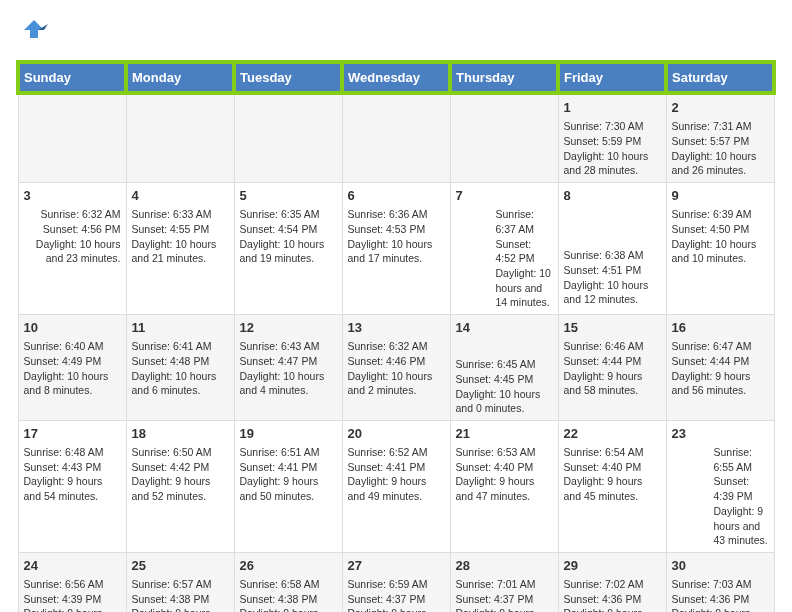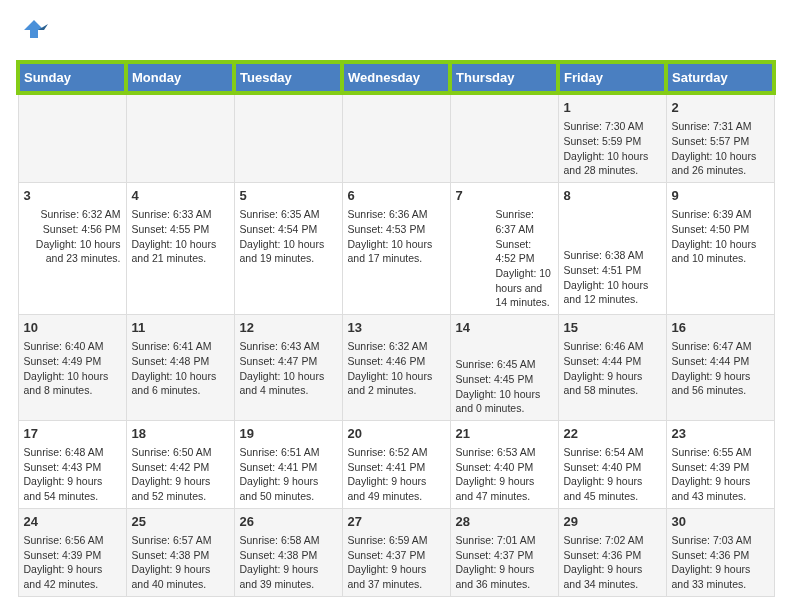--- a/index.html
+++ b/index.html
@@ -249,21 +249,21 @@
 Daylight: 9 hours and 47 minutes.</div>
         </td>
         <td>
           <span class="day-number">22</span>
           <div class="day-info" style="white-space: pre-line;">Sunrise: 6:54 AM
 Sunset: 4:40 PM
 Daylight: 9 hours and 45 minutes.</div>
         </td>
         <td>
           <span class="day-number">23</span>
-          <div class="day-info" style="white-space: pre-line;">Sunrise: 6:55 AM
+          <div class="day-info" style="white-space: pre-line; margin-left: 42px;">Sunrise: 6:55 AM
 Sunset: 4:39 PM
 Daylight: 9 hours and 43 minutes.</div>
         </td>
       </tr>
       <tr>
         <td>
           <span class="day-number">24</span>
           <div class="day-info" style="white-space: pre-line;">Sunrise: 6:56 AM
 Sunset: 4:39 PM
 Daylight: 9 hours and 42 minutes.</div>

